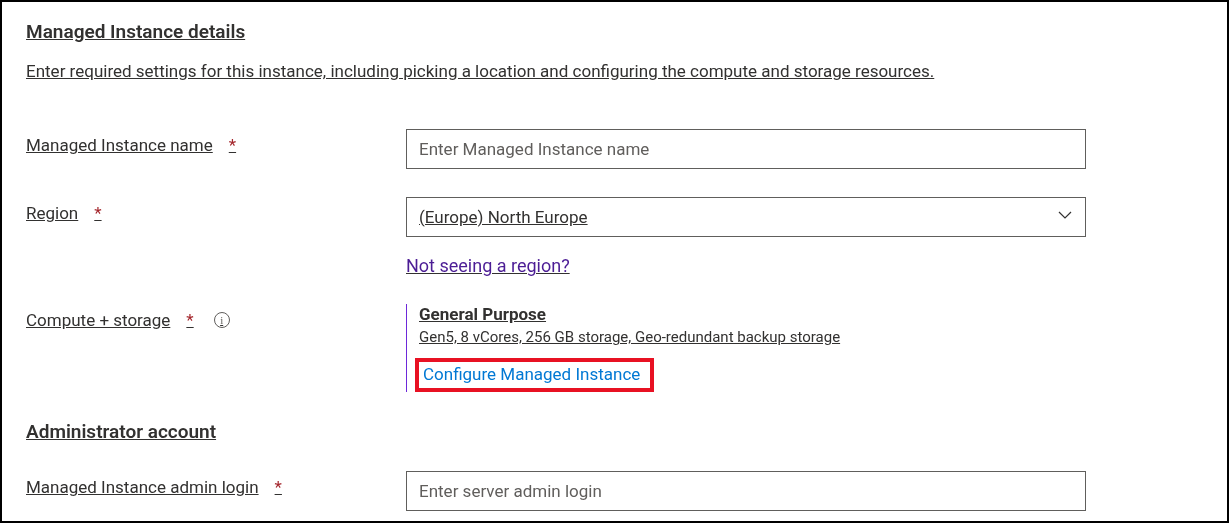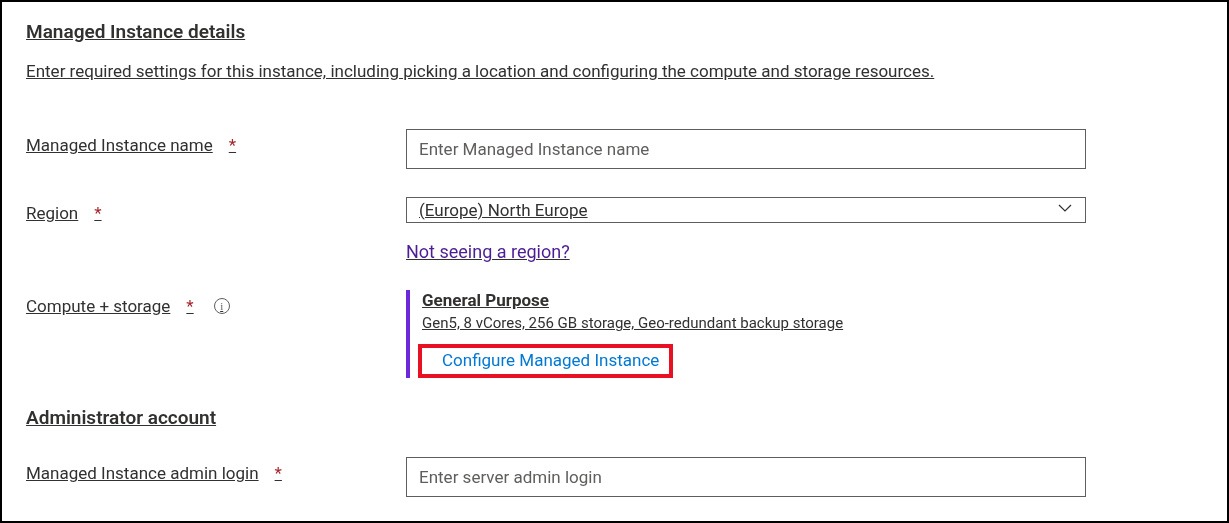--- a/index.html
+++ b/index.html
@@ -74,21 +74,21 @@
       font-size: 17px;
       color: #323130;
       font-family: inherit;
       background: #ffffff;
     }
     .text-input::placeholder {
       color: #605e5c;
     }
     .select-input {
       width: 100%;
-      height: 26px;
+      height: 40px;
       border: 1px solid #605e5c;
       padding: 0 24px 0 12px;
       font-size: 17px;
       color: #323130;
       font-family: inherit;
       background: #ffffff;
       position: relative;
       display: flex;
       align-items: center;
       cursor: pointer;
@@ -105,21 +105,21 @@
       margin-bottom: 28px;
       margin-top: -10px;
     }
     .link {
       color: #4c1d95;
       font-size: 18px;
       text-decoration: none;
       cursor: pointer;
     }
     .compute-block {
-      border-left: 4px solid #6d28d9;
+      border-left: 1px solid #6d28d9;
       padding-left: 12px;
     }
     .compute-tier {
       font-weight: 700;
       font-size: 17px;
       color: #323130;
       margin-bottom: 4px;
     }
     .compute-specs {
       font-size: 15px;
@@ -130,21 +130,20 @@
       display: inline-block;
       border: 4px solid #e81123;
       padding: 2px 10px 4px 4px;
       margin-left: -4px;
     }
     .config-link {
       color: #0078d4;
       font-size: 17px;
       text-decoration: none;
       cursor: pointer;
-      margin-left: 16px;
     }
     .admin-section-title {
       font-size: 19px;
       font-weight: 600;
       color: #323130;
       margin-top: 28px;
       margin-bottom: 28px;
     }
   </style>
 </head>

